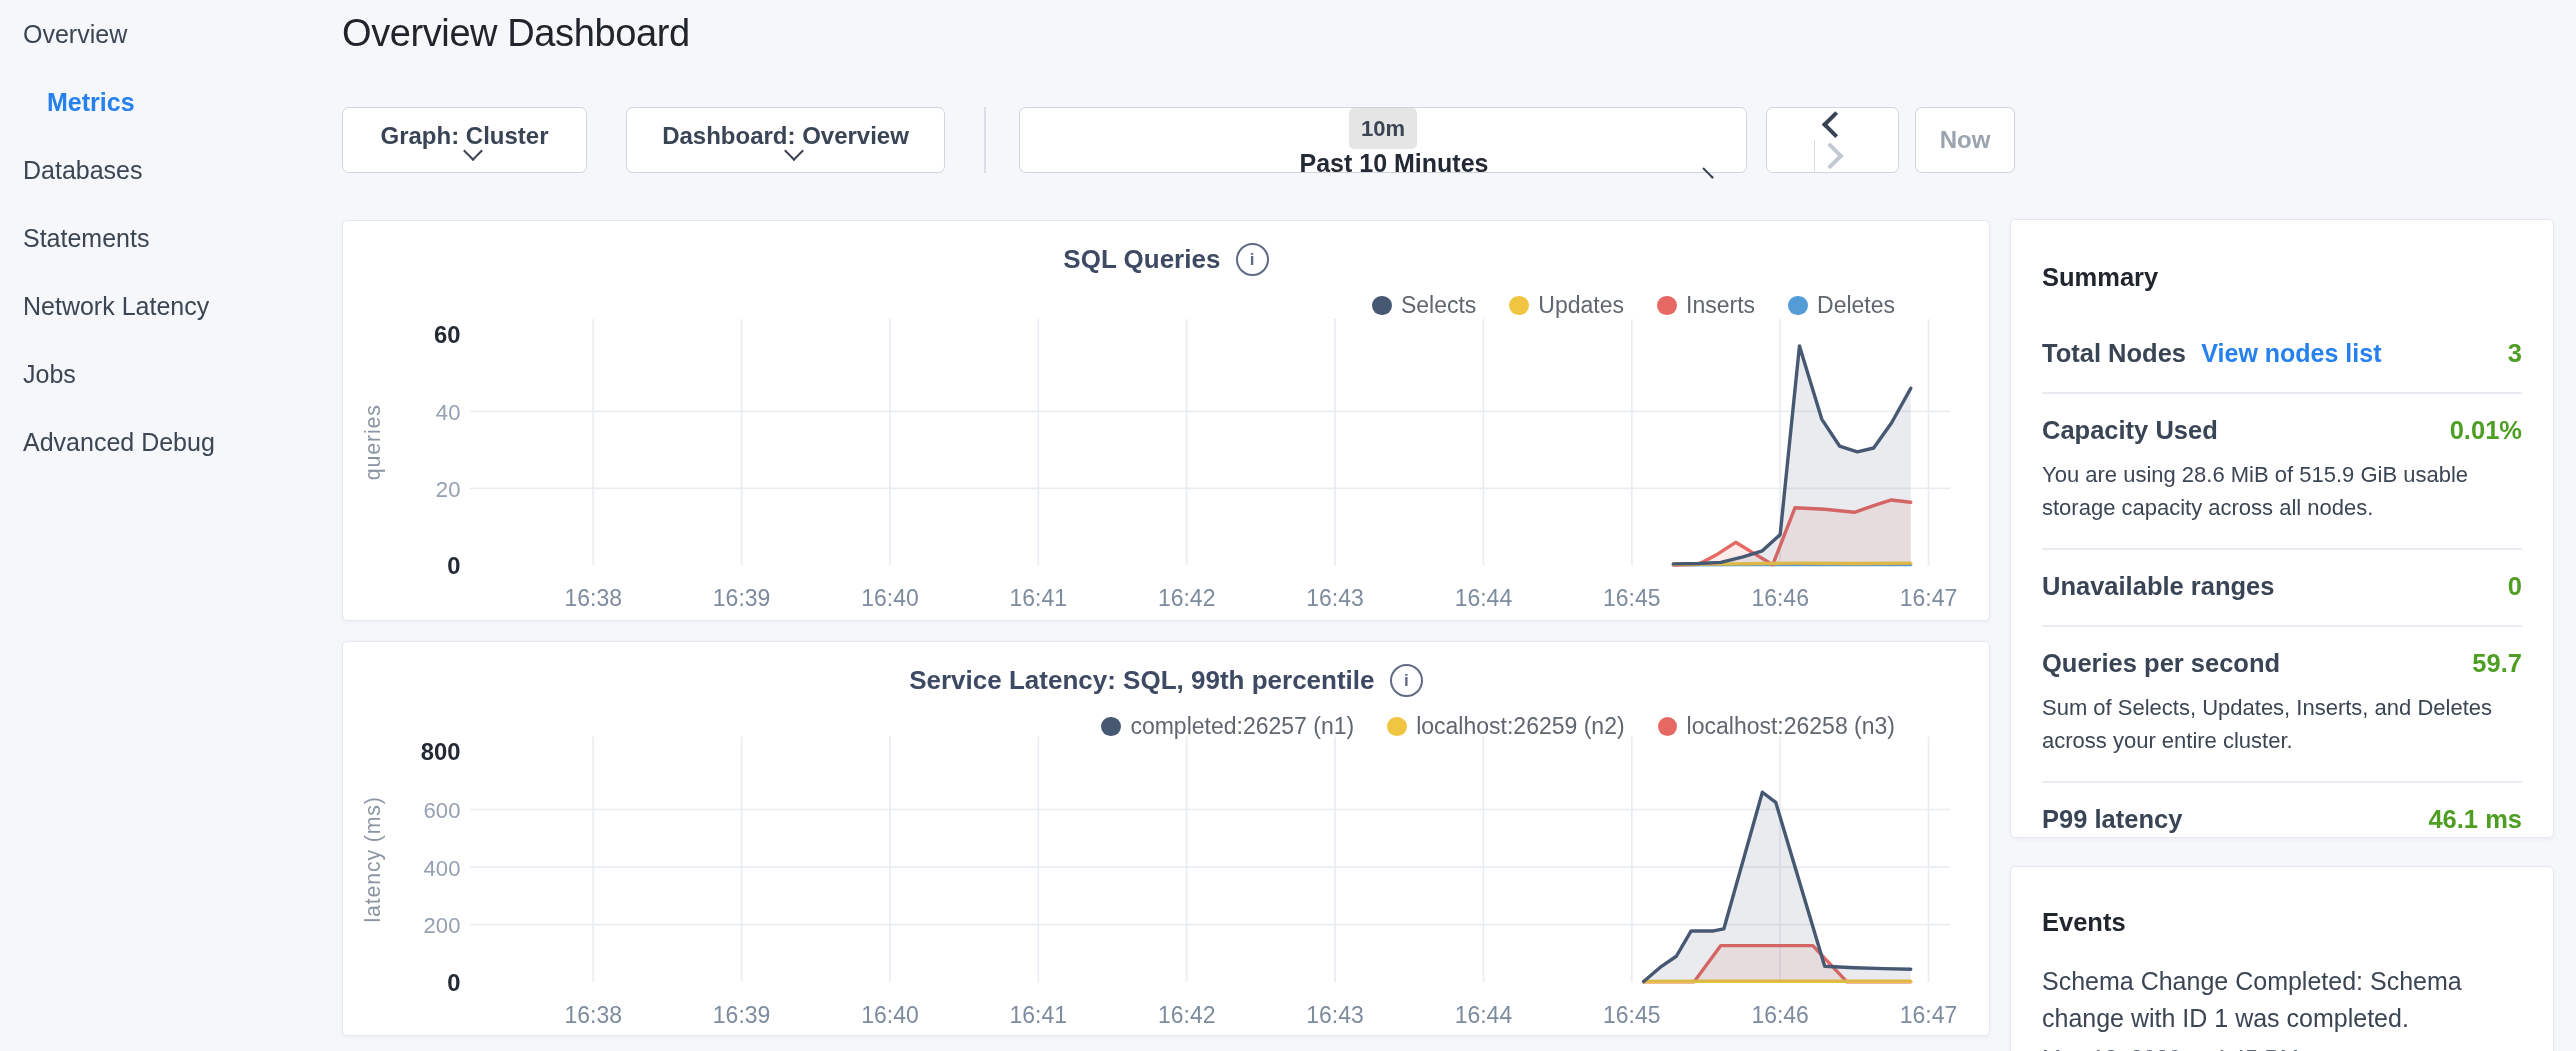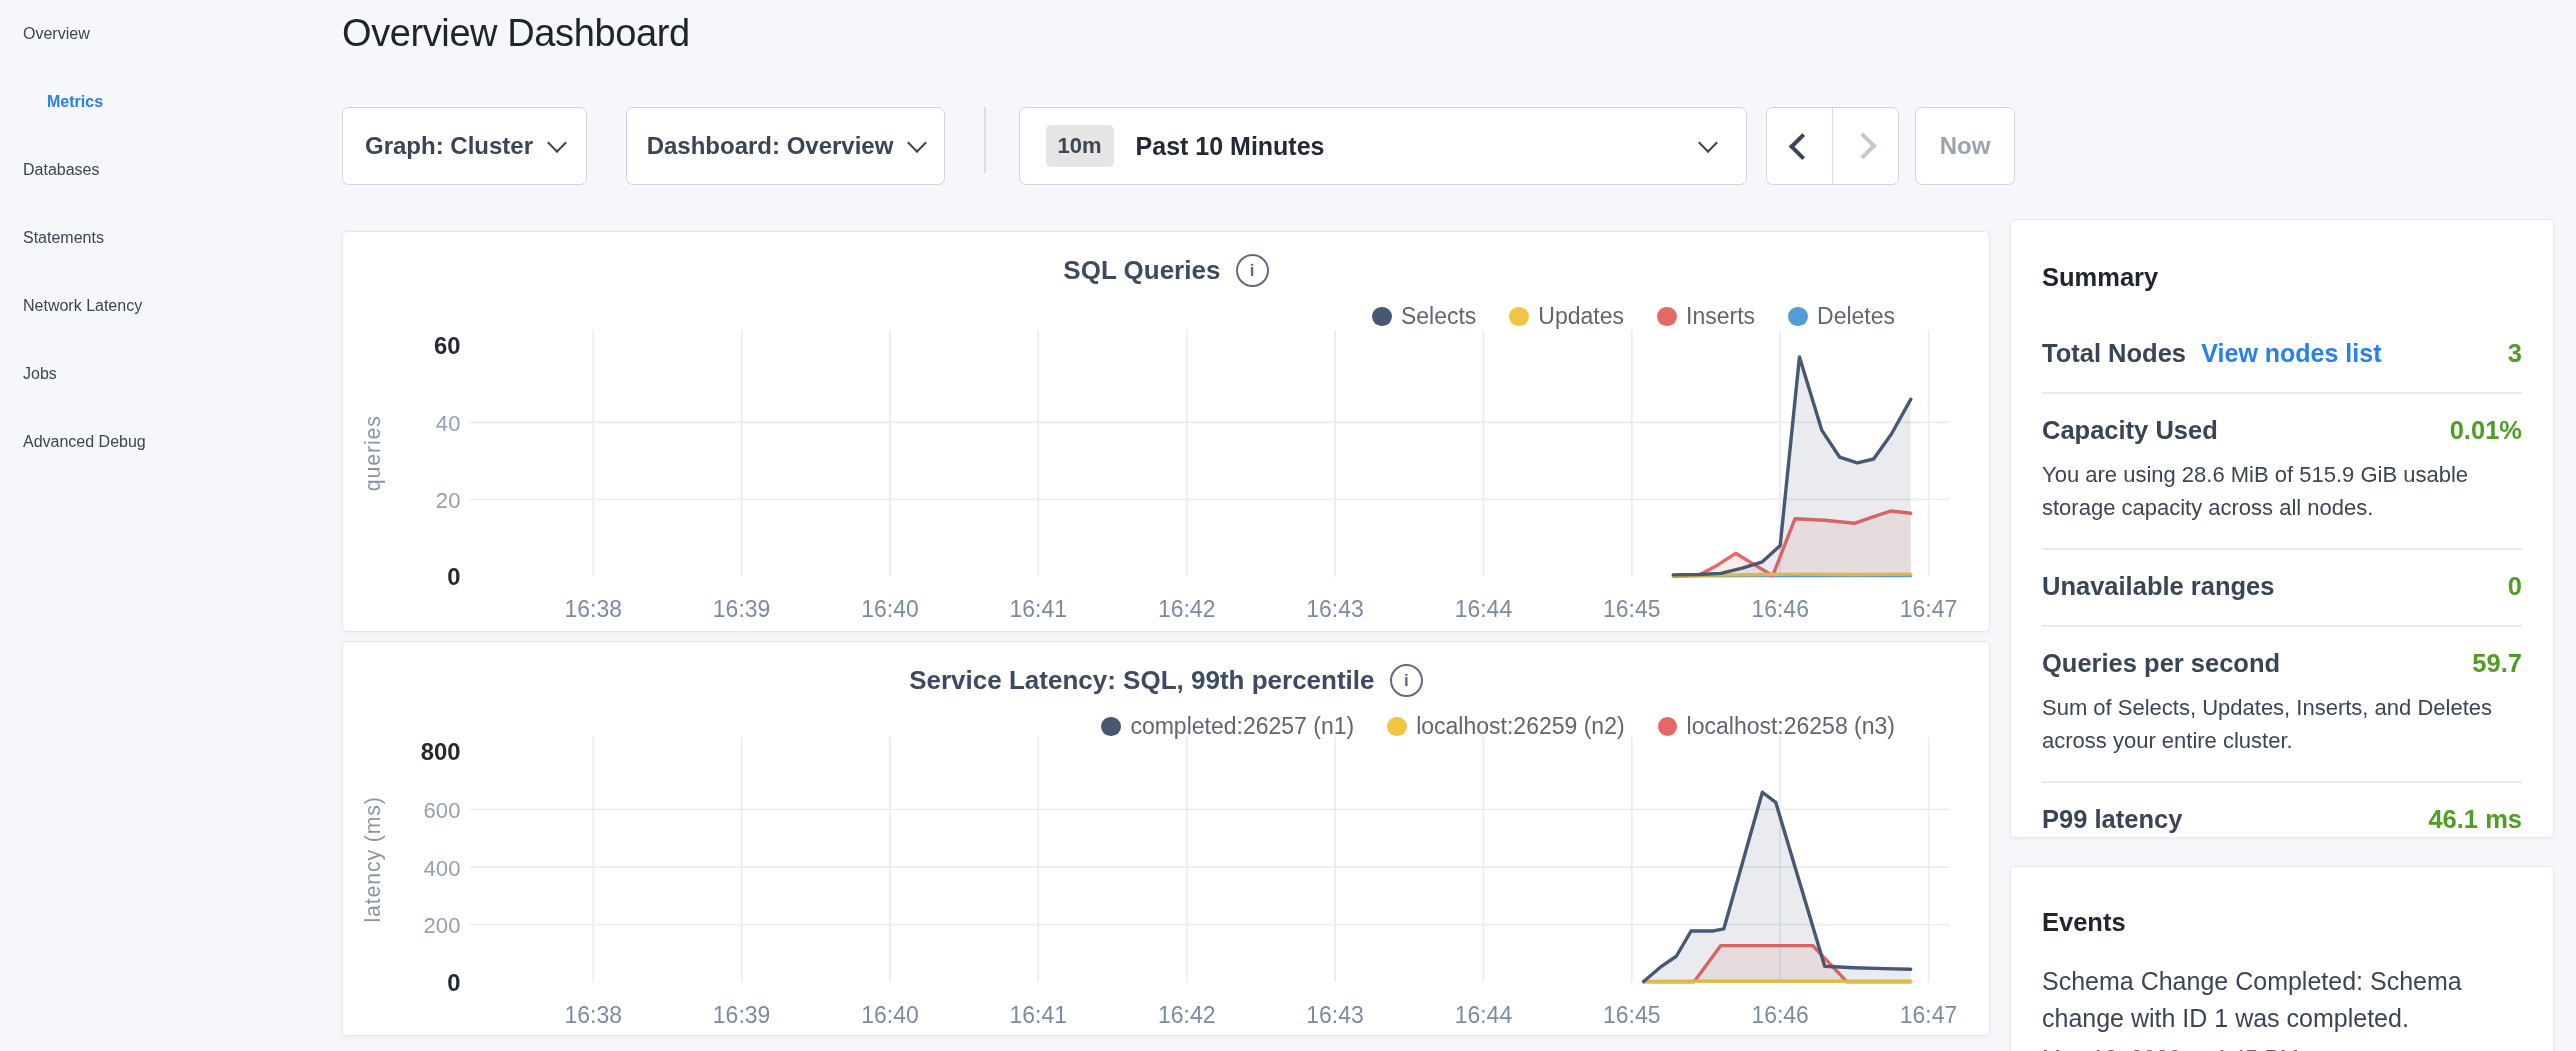--- a/index.html
+++ b/index.html
@@ -1,44 +1,44 @@
 <!DOCTYPE html>
 <html style="font-size:13.6px"><head>
 <meta charset="utf-8">
 <style>
   html,body{margin:0;padding:0;background:#f5f7fa;font-family:"Liberation Sans",sans-serif;}
   #app{position:relative;width:2576px;height:1051px;overflow:hidden;background:#f5f7fa;color:#3b4554;}
 
   
   .sidebar{position:absolute;left:0;top:0;width:342px;height:100%;padding-top:0;}
-  .sidebar a{display:block;height:68px;line-height:68px;padding-left:23px;font-size:16px;color:#3b4554;text-decoration:none;font-weight:400;cursor:pointer;}
+  .sidebar a{display:block;height:68px;line-height:68px;padding-left:23px;font-size:25px;color:#3b4554;text-decoration:none;font-weight:400;cursor:pointer;}
   .sidebar a.active{color:#2680ee;font-weight:700;padding-left:47px;}
 
   
   .page-title{position:absolute;left:342px;top:12px;font-size:38px;font-weight:400;color:#20252d;margin:0;letter-spacing:-0.4px;}
-  .btnbox{position:absolute;top:107px;height:78px;background:#fff;border:1.7px solid #cfd5df;border-radius:6.8px;box-sizing:border-box;display:flex;align-items:center;justify-content:center;font-size:24px;font-weight:700;color:#394455;cursor:pointer;}
+  .btnbox{position:absolute;top:107px;height:66px;background:#fff;border:1.7px solid #cfd5df;border-radius:6.8px;box-sizing:border-box;display:flex;align-items:center;justify-content:center;font-size:24px;font-weight:700;color:#394455;cursor:pointer;flex-direction:column;}
   #dd-graph{left:342px;width:245px;}
   #dd-dash{left:626px;width:319px;}
   .chev{width:12px;height:12px;border-right:2.6px solid #3b4554;border-bottom:2.6px solid #3b4554;transform:rotate(45deg);margin-left:17px;display:inline-block;margin-top:-6.8px;}
   .toolbar-divider{position:absolute;left:984px;top:107px;height:66px;width:1.7px;background:#d9dee6;}
   .time-picker{left:1019px;width:728px;justify-content:flex-start;padding:0 25.5px;}
   .time-badge{background:#e5e5e5;border-radius:5.1px;padding:7.7px 12px;font-size:22px;font-weight:700;color:#3b4554;}
   .time-label{margin-left:22px;font-size:25px;font-weight:700;color:#242a35;}
   .time-picker .chev{margin-left:auto;margin-right:5.1px;}
   .arrow-group{left:1766px;width:133px;padding:0;overflow:hidden;}
   .arrow-btn{flex:1;height:100%;display:flex;align-items:center;justify-content:center;background:none;border:none;cursor:pointer;}
   .arrow-btn + .arrow-btn{border-left:1.7px solid #d9dee6;}
   .arr{width:14.5px;height:14.5px;border-left:4.3px solid #394455;border-bottom:4.3px solid #394455;display:inline-block;}
   .arr.left{transform:rotate(45deg);margin-left:5.1px;}
   .arr.right{transform:rotate(-135deg);border-color:#c3c9d3;margin-right:5.1px;}
   .now-btn{left:1915px;width:100px;color:#9aa3ae;}
 
   
   .card{position:absolute;background:#fff;border:1.7px solid #e4e8ee;border-radius:5.1px;box-sizing:border-box;box-shadow:0 1.7px 4.3px rgba(60,70,90,.04);}
-  #chart-card-0{left:342px;top:231px;width:1648px;height:401px;}
+  #chart-card-0{left:342px;top:220px;width:1648px;height:401px;}
   #chart-card-1{left:342px;top:641px;width:1648px;height:395px;}
   #summary-card{left:2010px;top:219px;width:544px;height:619px;padding:25.5px 31px 0;}
   #events-card{left:2010px;top:866px;width:544px;height:238px;padding:24px 31px;}
 
   .chart-title-row{position:absolute;top:22px;left:0;right:0;display:flex;align-items:center;justify-content:center;gap:15.3px;z-index:2;}
   .chart-title{font-size:26px;font-weight:700;color:#3e4a63;margin:0;}
   .info-icon{width:29px;height:29px;border:2.6px solid #5f6b85;border-radius:50%;color:#5f6b85;display:flex;align-items:center;justify-content:center;font-size:17px;font-weight:600;cursor:pointer;}
   .info-icon::after{content:"i";}
   .legend{position:absolute;top:71px;right:94px;display:flex;gap:33px;align-items:center;z-index:2;}
   .legend-item{display:flex;align-items:center;gap:9.4px;font-size:23px;color:#5f6670;}

